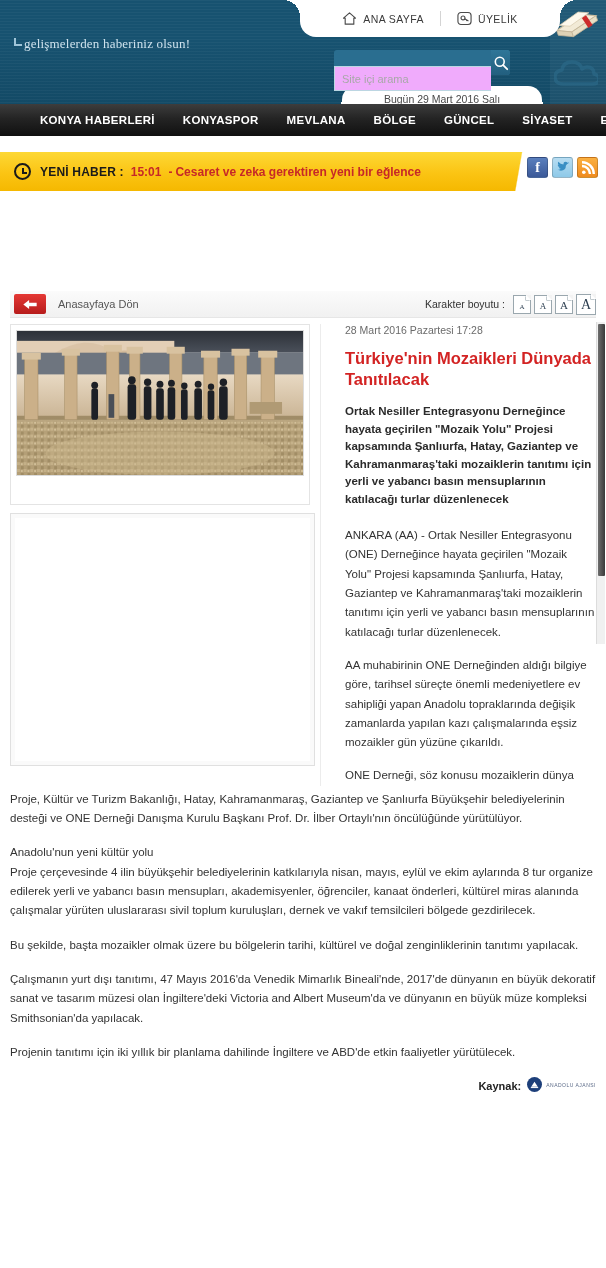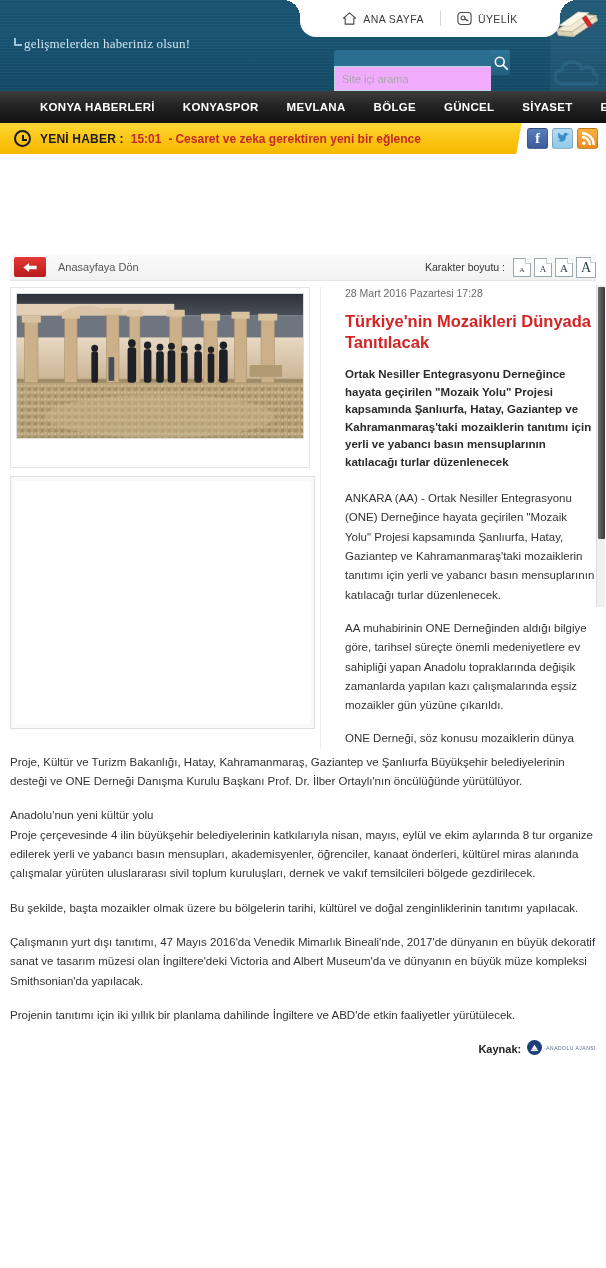--- a/index.html
+++ b/index.html
@@ -6,21 +6,21 @@
   html, body {
     width: 606px;
     background: #ffffff;
     font-family: "Liberation Sans", sans-serif;
   }
   body { width: 606px; height: 1268px; overflow: hidden; position: relative; }
 
   
   .site-header {
     position: relative;
-    height: 91px;
+    height: 104px;
     background: linear-gradient(180deg, #1b5c7d 0%, #17527010 0%, #175270 40%, #134a66 100%);
     background-color: #175270;
     overflow: hidden;
   }
   .hdr-texture {
     position: absolute; inset: 0;
     background-image: repeating-linear-gradient(
       180deg, rgba(255,255,255,0.035) 0px, rgba(255,255,255,0.035) 1px,
       rgba(0,0,0,0) 1px, rgba(0,0,0,0) 3px);
     pointer-events: none;
@@ -128,23 +128,23 @@
     position: relative;
   }
   .nav-item {
     color: #ffffff; font-size: 11.5px; font-weight: bold;
     letter-spacing: .3px; padding: 0 14px; cursor: pointer;
     text-decoration: none; flex: 0 0 auto;
   }
 
   
   .ticker {
-    height: 31px; position: relative;
+    height: 39px; position: relative;
     background: linear-gradient(180deg,#fdd835 0%, #fbc413 55%, #f5b800 100%);
-    display: flex; align-items: center; padding-left: 14px;
+    display: flex; align-items: center; padding-left: 14px; margin-top: 16px;
   }
   .ticker:after {
     content:""; position:absolute; right:0; top:0; bottom:0; width:120px;
     background: linear-gradient(100deg, rgba(245,184,0,0) 0%, rgba(245,184,0,0) 28%, #ffffff 29%, #ffffff 100%);
   }
   .ticker-clock {
     width: 17px; height: 17px; border-radius: 50%;
     border: 2px solid #1a1a1a; position: relative; flex: 0 0 auto;
   }
   .ticker-clock:before {
@@ -332,20 +332,23 @@
     <button class="search-btn">
       <span class="ic">
         <svg width="16" height="16" viewBox="0 0 18 18">
           <circle cx="7.6" cy="7.6" r="5" fill="none" stroke="#ffffff" stroke-width="1.8"></circle>
           <path d="M11.4 11.4 L16 16" stroke="#ffffff" stroke-width="2" stroke-linecap="round"></path>
         </svg>
       </span>
     </button>
   </div>
 
+  <div class="date-notch">
+    <span>Bugün 29 Mart 2016 Salı</span>
+  </div>
 </div>
 
 <nav class="main-nav">
   <a class="nav-item">KONYA HABERLERİ</a>
   <a class="nav-item">KONYASPOR</a>
   <a class="nav-item">MEVLANA</a>
   <a class="nav-item">BÖLGE</a>
   <a class="nav-item">GÜNCEL</a>
   <a class="nav-item">SİYASET</a>
   <a class="nav-item">EKONOMİ</a>

